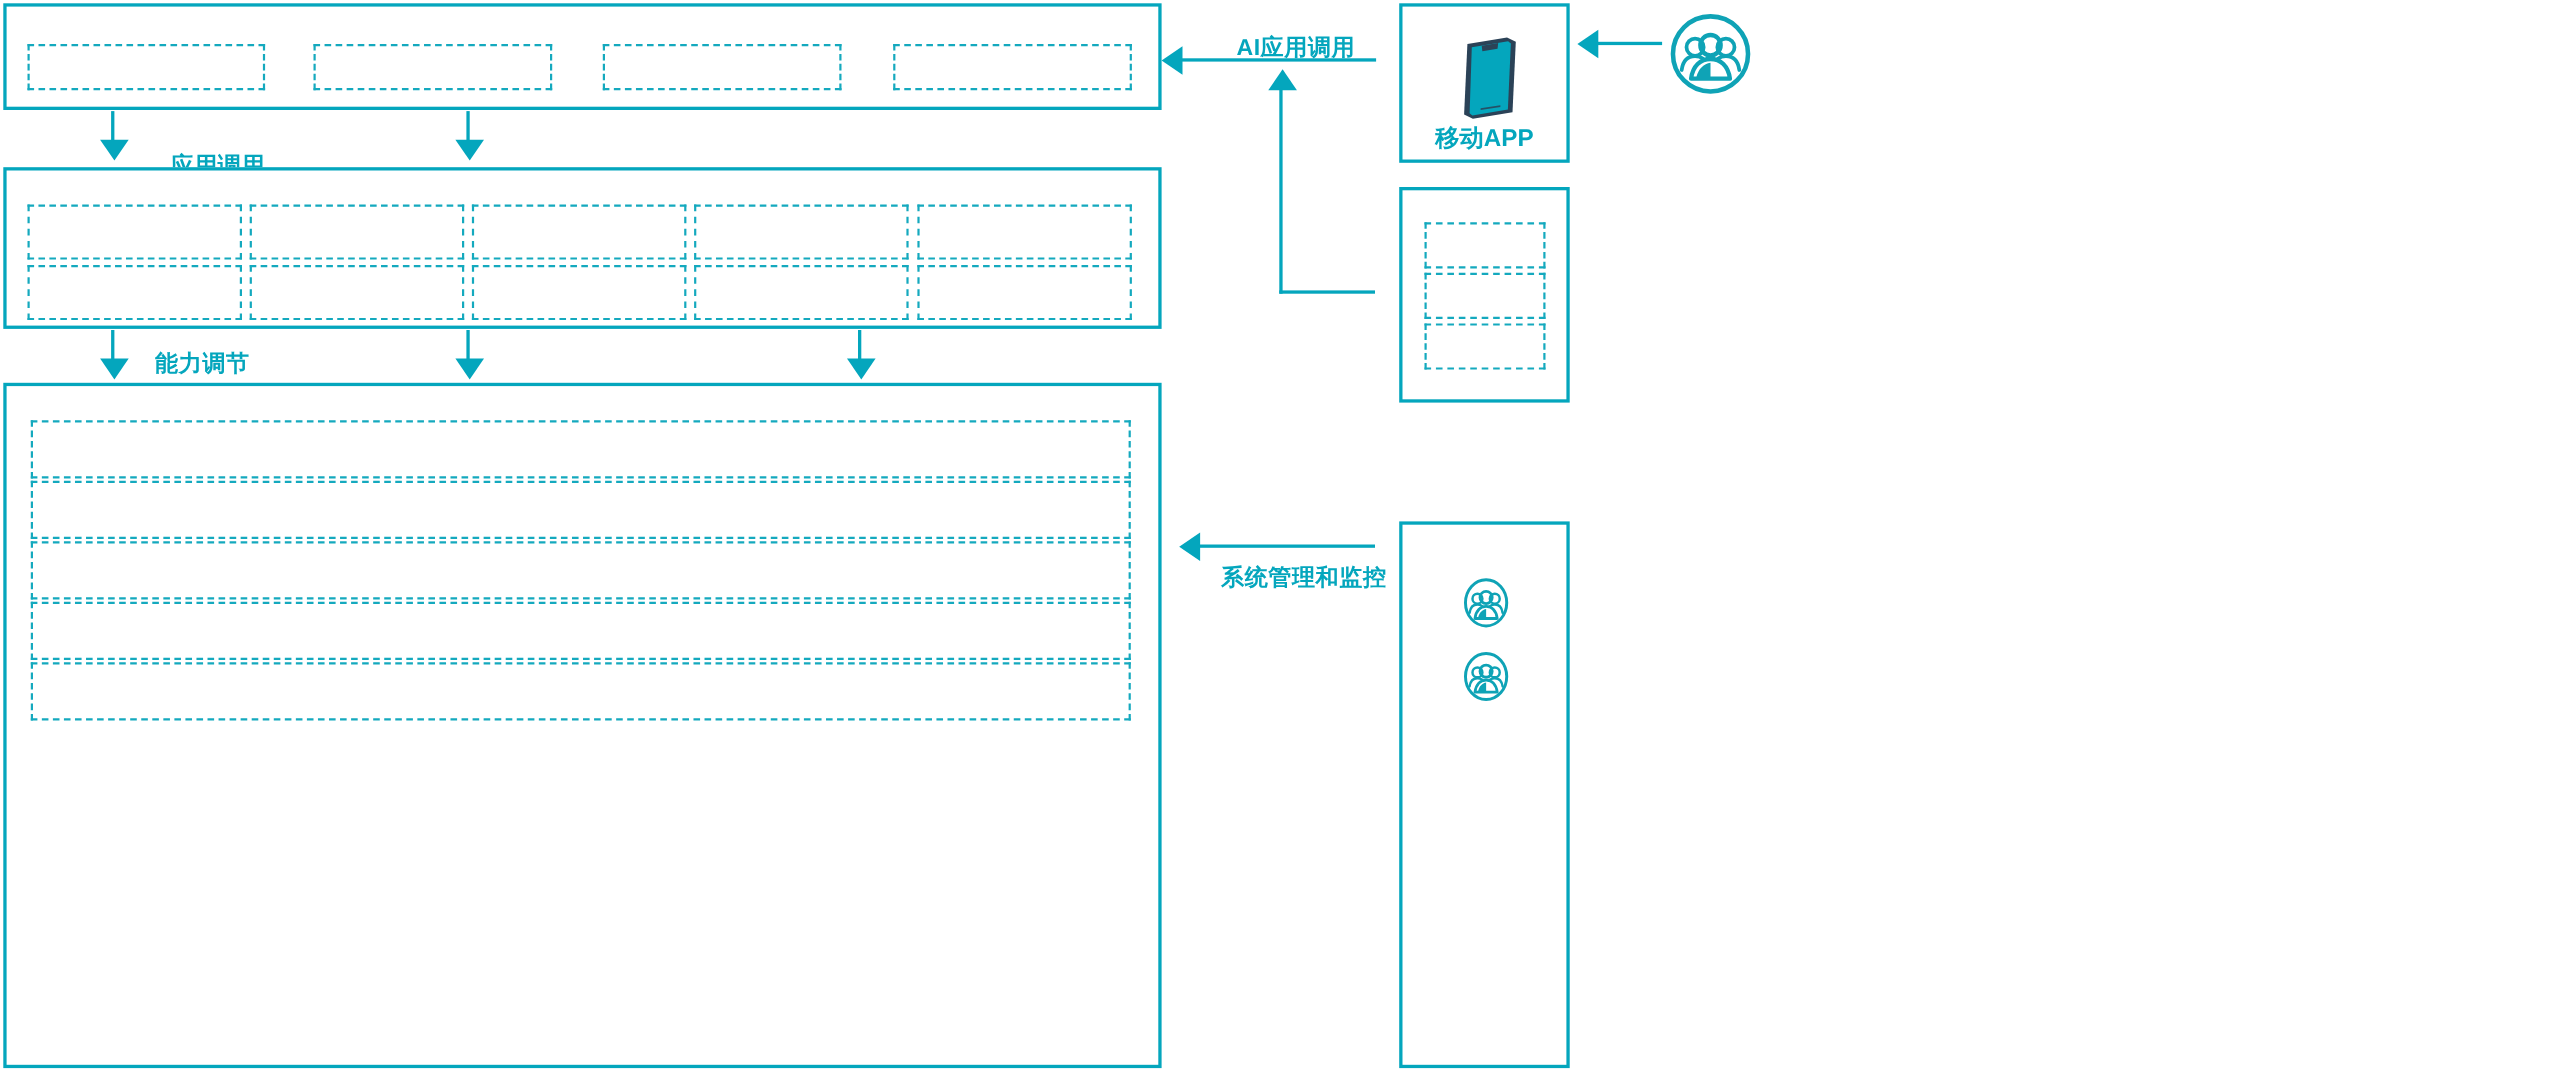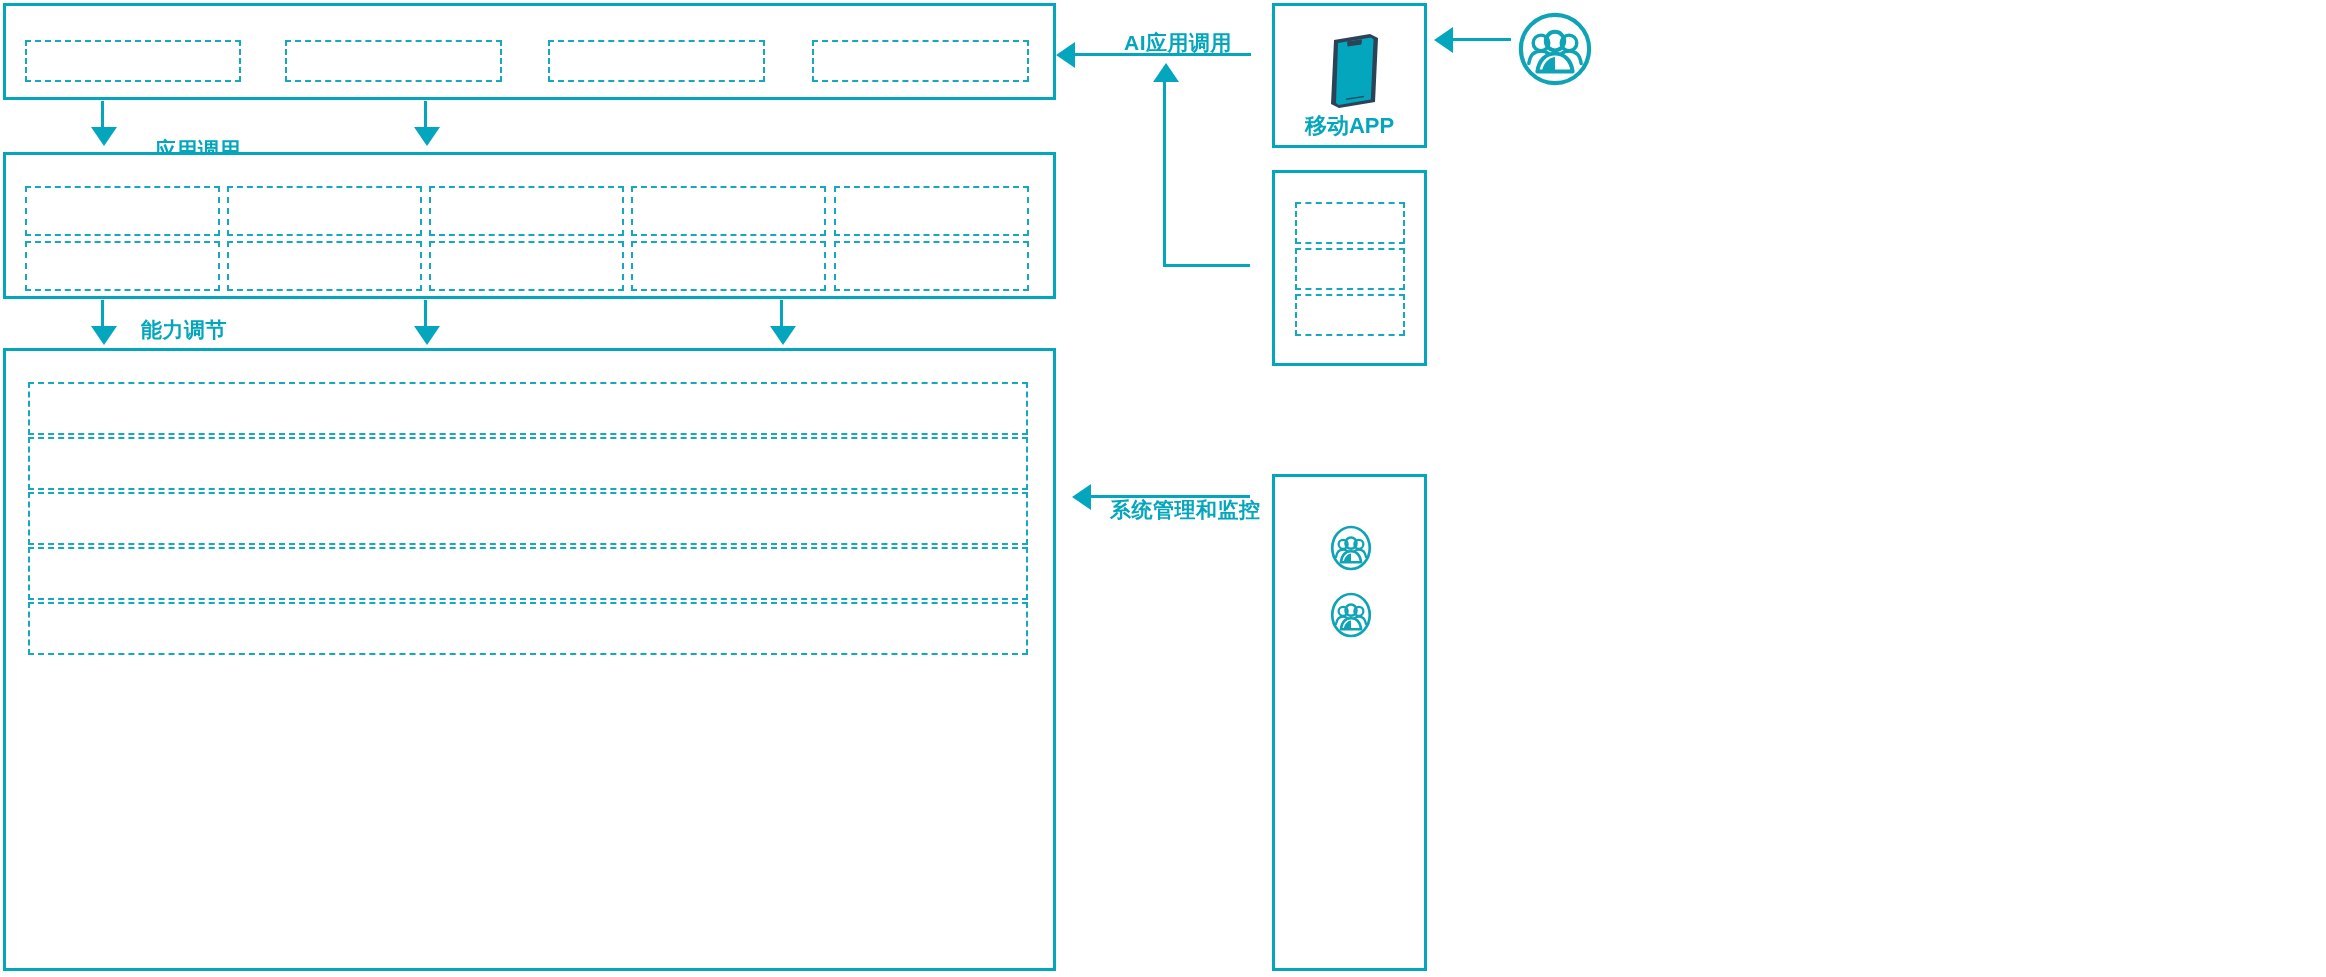--- a/index.html
+++ b/index.html
@@ -237,21 +237,21 @@
   </div>
   <div class="dashed-box" style="left:1295px; top:248px; width:110px; height:42px;">
     <span></span>
   </div>
   <div class="dashed-box" style="left:1295px; top:294px; width:110px; height:42px;">
     <span></span>
   </div>
 
   <div class="arrow-line-h" style="left:1090px; top:495px; width:160px;"></div>
   <div class="arrow-head-left" style="left:1072px; top:484px;"></div>
-  <div class="flow-label" style="left:1110px; top:496px;">系统管理和监控</div>
+  <div class="flow-label" style="left:1110px; top:511px;">系统管理和监控</div>
 
   <div class="solid-box" style="left:1272px; top:474px; width:155px; height:497px;">
     <span class="icon-wrap" style="left:52px; top:47px;">
       <svg width="48" height="48" viewBox="0 0 64 64" xmlns="http://www.w3.org/2000/svg">
         <ellipse cx="32" cy="32" rx="25" ry="28" fill="none" stroke="#0FA3B6" stroke-width="3.6"></ellipse>
         <circle cx="21.5" cy="27" r="6" fill="none" stroke="#0FA3B6" stroke-width="3"></circle>
         <circle cx="42.5" cy="27" r="6" fill="none" stroke="#0FA3B6" stroke-width="3"></circle>
         <path d="M12 44 C13 37 16.8 34 21.5 34 C23.8 34 25.7 34.7 27.2 36" fill="none" stroke="#0FA3B6" stroke-width="3" stroke-linecap="round"></path>
         <path d="M52 44 C51 37 47.2 34 42.5 34 C40.2 34 38.3 34.7 36.8 36" fill="none" stroke="#0FA3B6" stroke-width="3" stroke-linecap="round"></path>
         <circle cx="32" cy="25.5" r="7.4" fill="none" stroke="#0FA3B6" stroke-width="3.4"></circle>

